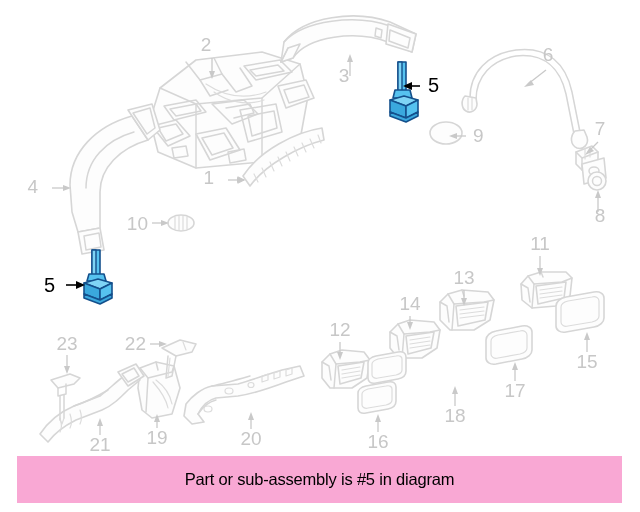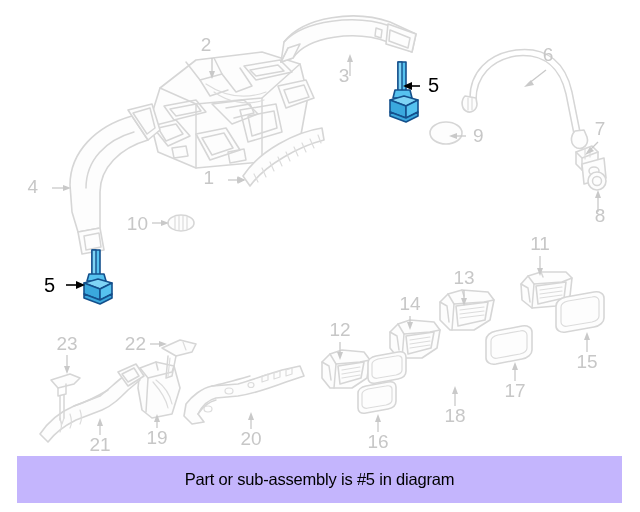--- a/index.html
+++ b/index.html
@@ -24,21 +24,21 @@
     top: 0;
     width: 640px;
     height: 512px;
   }
   .banner {
     position: absolute;
     left: 17px;
     top: 456px;
     width: 605px;
     height: 47px;
-    background: #c4b5fd;
+    background: #f9a8d4;
     display: flex;
     flex-direction: column;
     align-items: center;
     justify-content: center;
     box-sizing: border-box;
   }
   .banner-line {
     color: #000000;
     font-family: "Liberation Sans", sans-serif;
     font-size: 16.5px;

